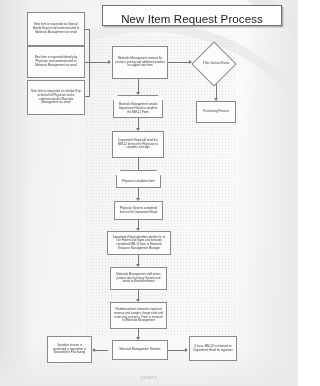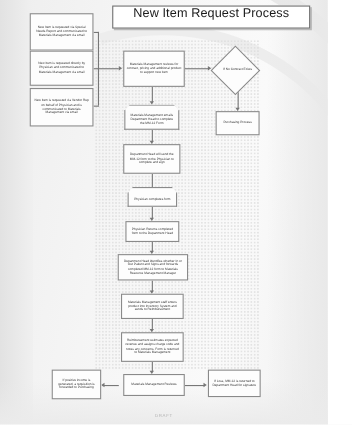--- a/index.html
+++ b/index.html
@@ -97,21 +97,21 @@
   }
   
   .title-box {
     position: absolute;
     left: 102px; top: 5px;
     width: 178px; height: 19px;
     background: #ffffff;
     border: 1px solid #6e6e6e;
     box-shadow: 1.5px 1.5px 0 rgba(120,120,120,0.45);
     display: flex;
-    align-items: flex-start;
+    align-items: flex-end;
     justify-content: center;
   }
   .title-text {
     font-size: 11.5px;
     color: #1b1b1b;
     letter-spacing: 0.1px;
     white-space: nowrap;
   }
   
   .node {

